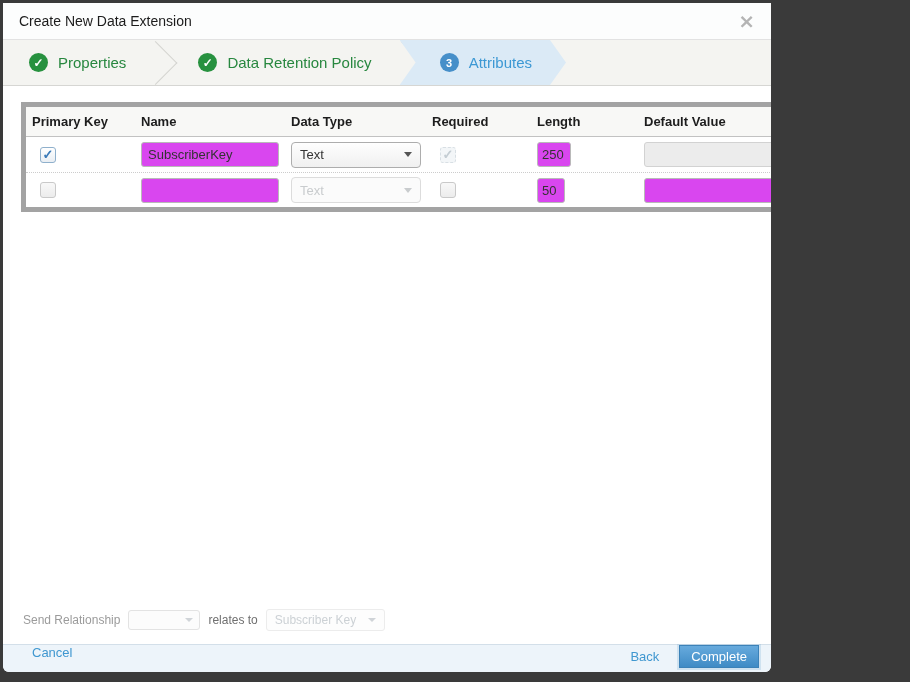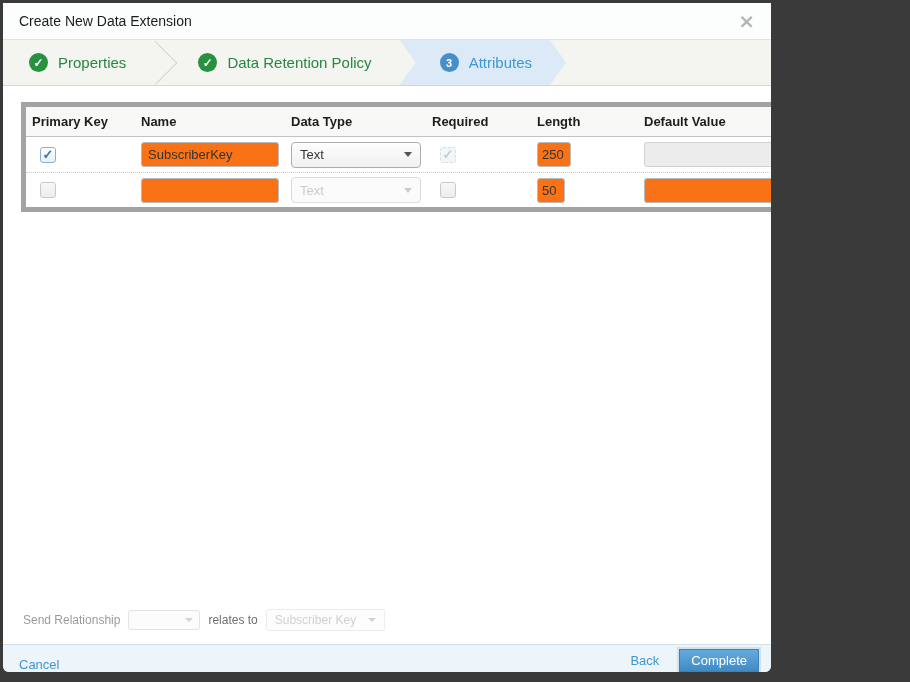--- a/index.html
+++ b/index.html
@@ -87,21 +87,21 @@
     font-size:13px; line-height:13px; font-weight:bold;
   }
   .cb.checked { border:1px solid #8fb0cc; background:linear-gradient(#ffffff,#e9eef3); color:#3a7ab8; }
   .cb.checked-disabled { border:1px dashed #d8dfe4; background:#f3f6f8; color:#c4cdd3; }
   .cb.empty { border:1px solid #c9c9c9; background:linear-gradient(#f8f8f8,#ececec); color:transparent; }
   
   .txt {
     height:25px; border:1px solid #b9b9b9; border-radius:3px;
     font-size:13px; color:#333; padding:0 6px;
     font-family:"Liberation Sans", sans-serif;
-    background:#f97316; outline:none;
+    background:#d946ef; outline:none;
   }
   .txt.name { width:138px; }
   .txt.len  { width:34px; padding:11px 4px; }
   .txt.len.small { width:28px; }
   .txt.defval { width:155px; }
   .txt.disabled { background:#ececec; border-color:#d2d2d2; }
   
   .sel {
     width:130px; height:26px; border:1px solid #adadad; border-radius:4px;
     background:linear-gradient(#fefefe,#f0f0f0);
@@ -138,22 +138,22 @@
     color:#ccd1d5; font-size:12px; background:#fdfdfd;
   }
   .rel-target .caret {
     width:0; height:0; border-left:4px solid transparent;
     border-right:4px solid transparent; border-top:4px solid #d0d4d8;
   }
   
   .footer {
     flex:0 0 auto; height:28px; background:#edf4fa;
     border-top:1px solid #d3dfe9;
-    display:flex; align-items:flex-end; justify-content:space-between;
-    padding:0 12px 0 16px;
+    display:flex; align-items:flex-start; justify-content:space-between;
+    padding:0 12px 0 29px;
   }
   .link { color:#3f97d0; font-size:13px; cursor:pointer; text-decoration:none; }
   .footer-right { display:flex; align-items:center; gap:20px; }
   .btn-complete {
     height:23px; padding:0 11px; border-radius:0;
     background:linear-gradient(#67aadd,#3f8bc5);
     border:1px solid #3c82b8;
     color:#fff; font-size:13px; cursor:pointer;
     font-family:"Liberation Sans", sans-serif;
     box-shadow:0 0 0 2px rgba(120,170,210,0.25);

